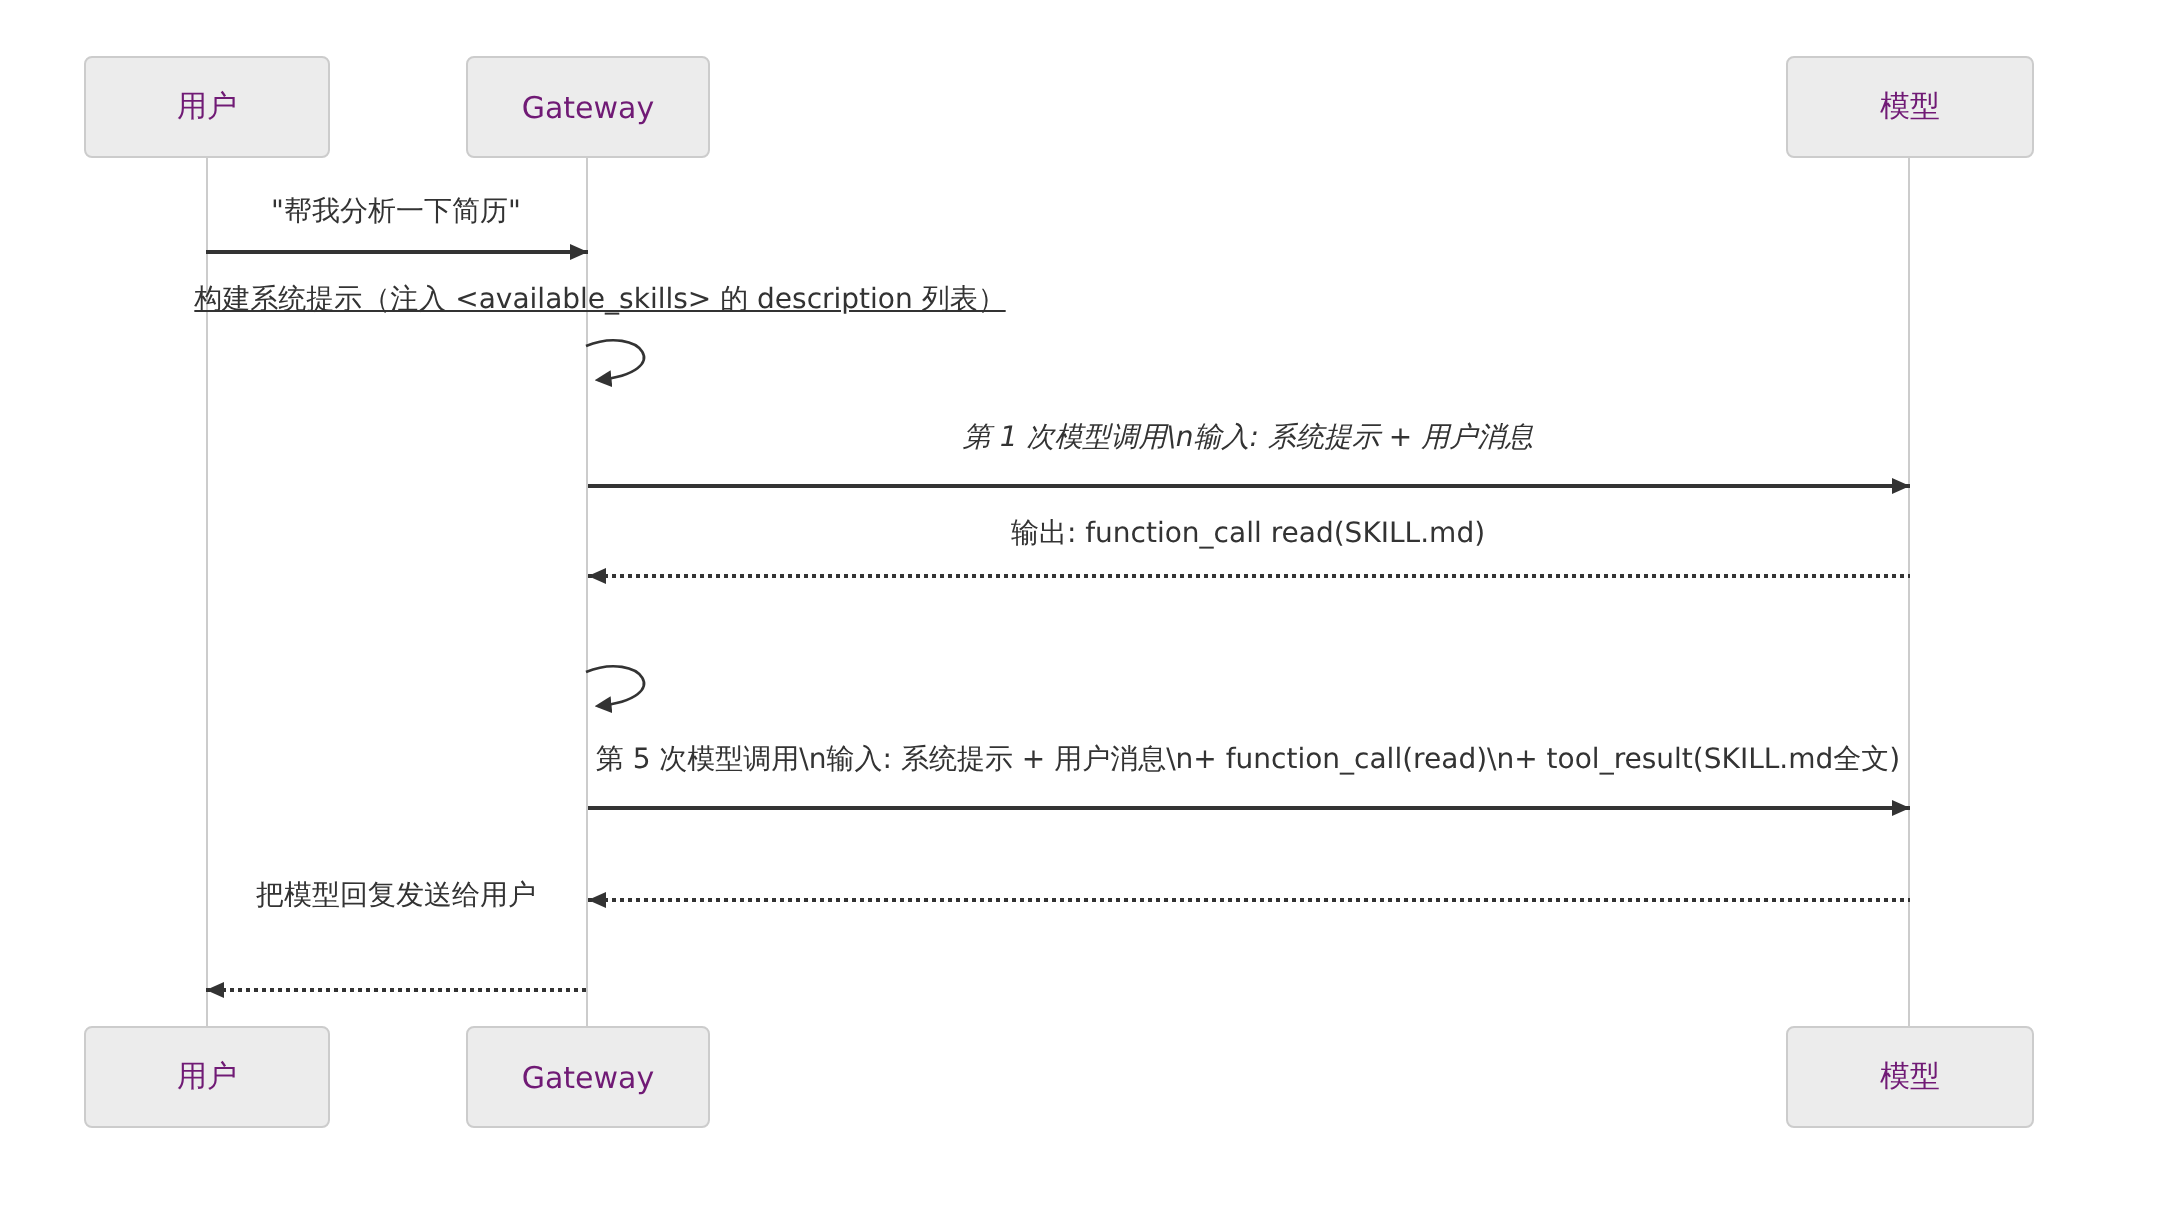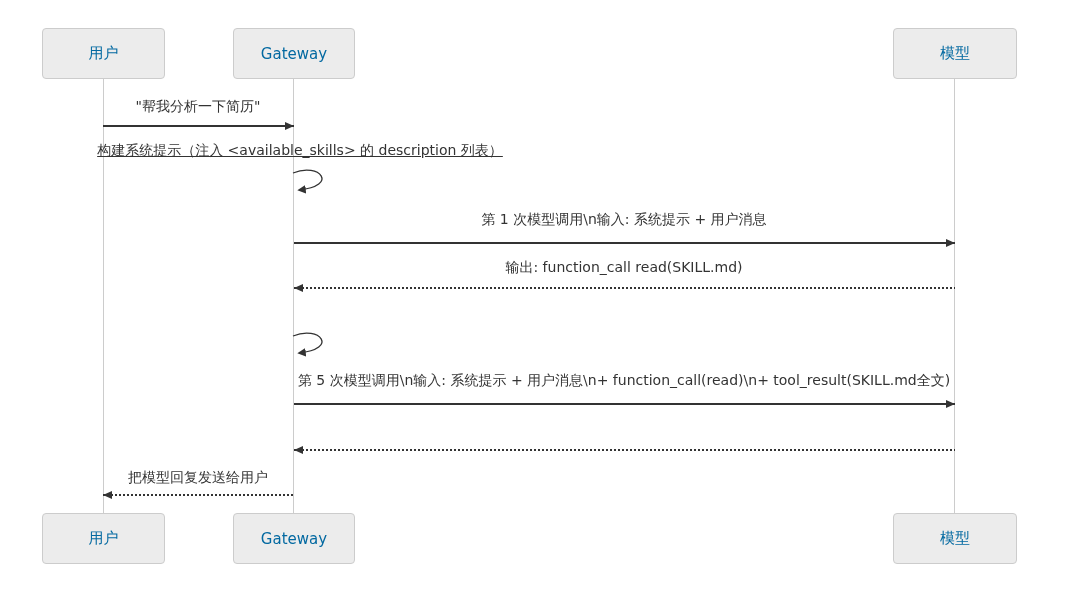--- a/index.html
+++ b/index.html
@@ -22,21 +22,21 @@
     background: #ececec;
     border: 1px solid #cccccc;
     border-radius: 4px;
     display: flex;
     align-items: center;
     justify-content: center;
     box-sizing: border-box;
   }
   .actor span {
     font-size: 15px;
-    color: #0369a1;
+    color: #701a75;
     white-space: nowrap;
   }
   .lifeline {
     position: absolute;
     top: 79px;
     height: 434px;
     width: 1px;
     background: #cccccc;
   }
   .msg {
@@ -94,21 +94,21 @@
   <div class="msg" style="left:300px; top:142px;text-decoration:underline;">构建系统提示（注入 &lt;available_skills&gt; 的 description 列表）</div>
   <svg class="selfloop" style="left:292px; top:167px;" width="46" height="28" viewBox="0 0 46 28">
     <defs>
       <marker id="m1" viewBox="0 0 10 10" refX="8" refY="5" markerWidth="6.5" markerHeight="6.5" orient="auto">
         <path d="M0,0 L10,5 L0,10 z" fill="#333333"></path>
       </marker>
     </defs>
     <path d="M 1 6 C 28 -5, 47 19, 7 23" fill="none" stroke="#333333" stroke-width="1.3" marker-end="url(#m1)"></path>
   </svg>
 
-  <div class="msg" style="left:624px; top:211px;">第 1 次模型调用\n输入: 系统提示 + 用户消息</div>
+  <div class="msg" style="left:624px; top:211px;font-style:italic;">第 1 次模型调用\n输入: 系统提示 + 用户消息</div>
   <div class="line-solid" style="left:294px; top:242px; width:661px;"></div>
   <div class="head head-right" style="left:946px; top:239px;"></div>
 
   <div class="msg" style="left:624px; top:259px;text-align:right;">输出: function_call read(SKILL.md)</div>
   <div class="line-dotted" style="left:294px; top:287px; width:661px;"></div>
   <div class="head head-left" style="left:294px; top:284px;"></div>
 
   <svg class="selfloop" style="left:292px; top:330px;" width="46" height="28" viewBox="0 0 46 28">
     <defs>
       <marker id="m2" viewBox="0 0 10 10" refX="8" refY="5" markerWidth="6.5" markerHeight="6.5" orient="auto">
@@ -118,21 +118,21 @@
     <path d="M 1 6 C 28 -5, 47 19, 7 23" fill="none" stroke="#333333" stroke-width="1.3" marker-end="url(#m2)"></path>
   </svg>
 
   <div class="msg" style="left:624px; top:372px;">第 5 次模型调用\n输入: 系统提示 + 用户消息\n+ function_call(read)\n+ tool_result(SKILL.md全文)</div>
   <div class="line-solid" style="left:294px; top:403px; width:661px;"></div>
   <div class="head head-right" style="left:946px; top:400px;"></div>
 
   <div class="line-dotted" style="left:294px; top:449px; width:661px;"></div>
   <div class="head head-left" style="left:294px; top:446px;"></div>
 
-  <div class="msg" style="left:198px; top:469px;">把模型回复发送给用户</div>
+  <div class="msg" style="left:198px; top:440px;">把模型回复发送给用户</div>
   <div class="line-dotted" style="left:103px; top:494px; width:191px;"></div>
   <div class="head head-left" style="left:103px; top:491px;"></div>
 
   <div class="actor" style="left:42px;  top:513px; width:123px;">
     <span>用户</span>
   </div>
   <div class="actor" style="left:233px; top:513px; width:122px;">
     <span>Gateway</span>
   </div>
   <div class="actor" style="left:893px; top:513px; width:124px;">

